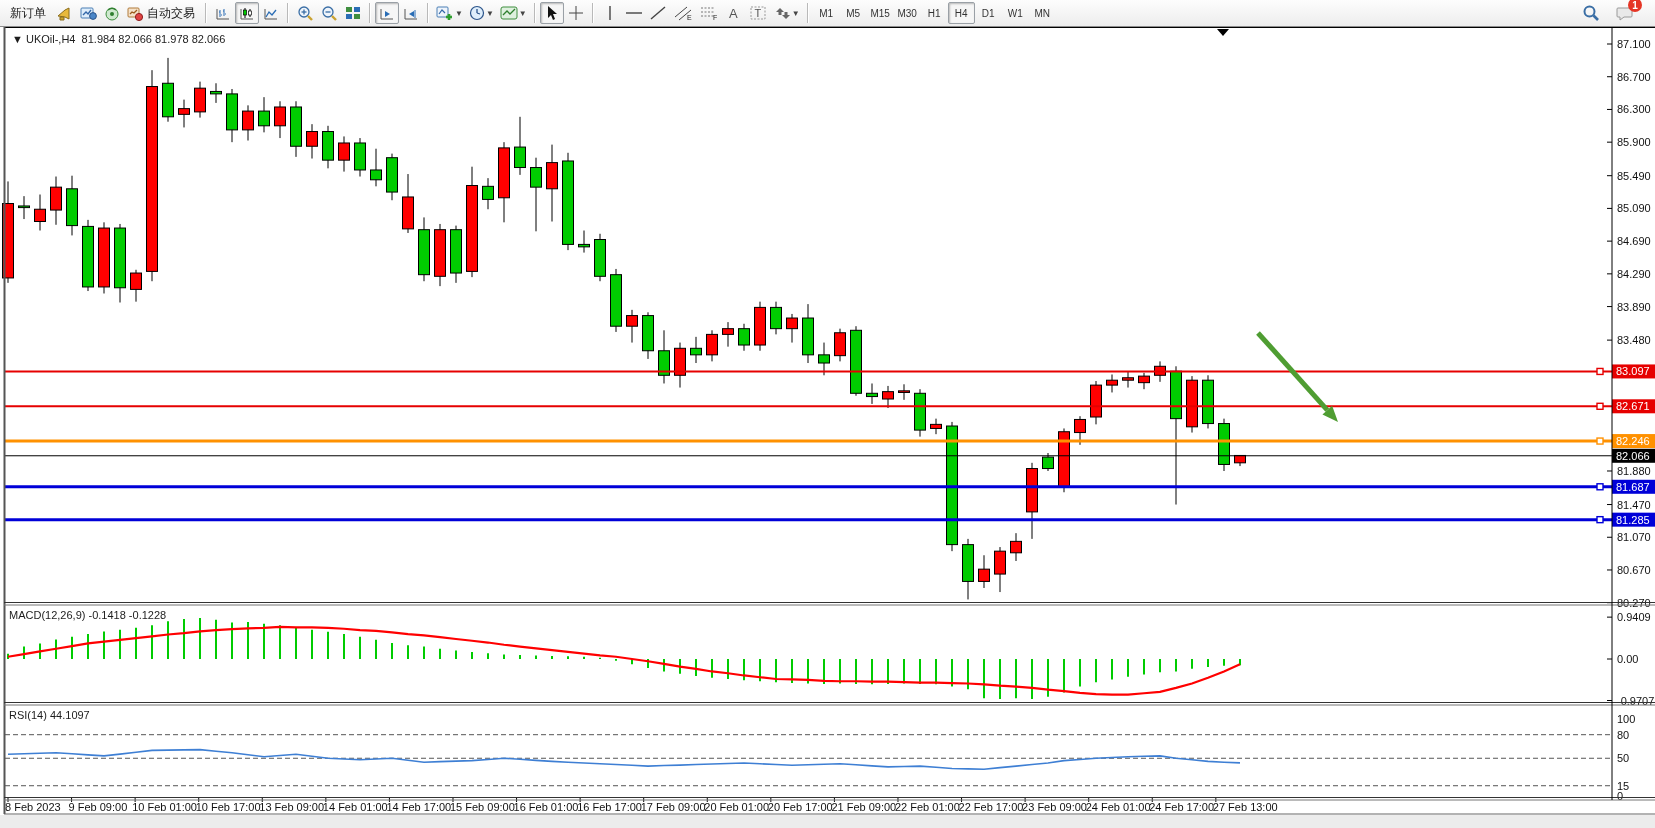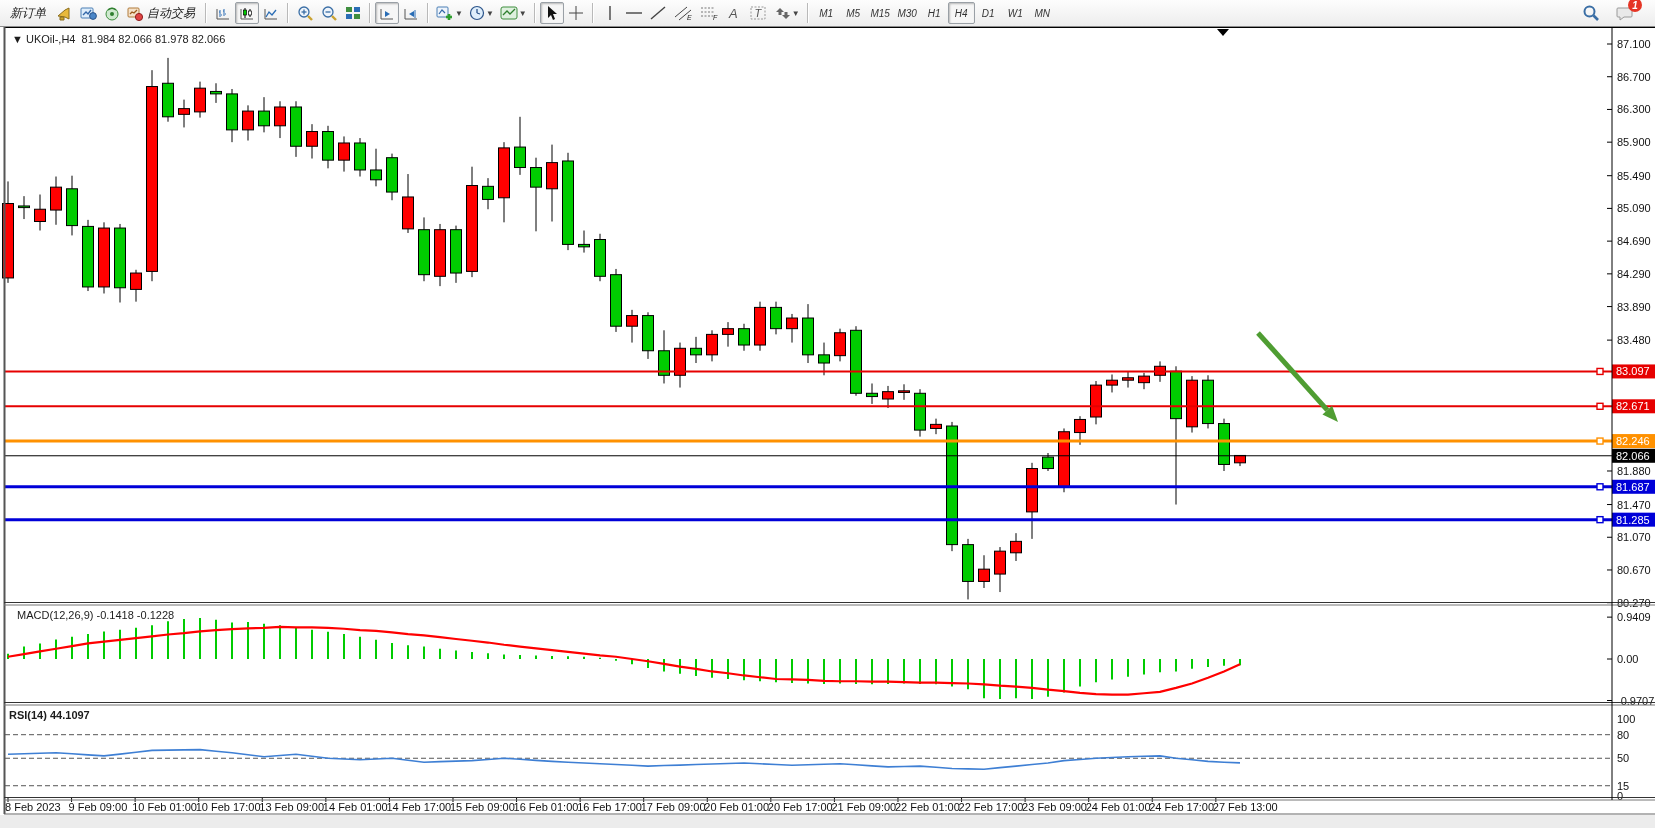--- a/index.html
+++ b/index.html
@@ -1,21 +1,21 @@
 <!DOCTYPE html>
 <html><head>
 <meta charset="utf-8">
 <style>
   * { margin:0; padding:0; box-sizing:border-box; }
   html,body { width:1655px; height:828px; font-family:"Liberation Sans",sans-serif; background:#ececec; overflow:hidden; }
   #stage { position:relative; width:1655px; height:828px; background:#ffffff; }
   
   #toolbar { position:absolute; left:0; top:0; width:1655px; height:27px;
     background:linear-gradient(#fdfdfd,#ededed); border-bottom:1px solid #8c8c8c;
-    display:flex; align-items:center; padding:0 4px; z-index:5;font-style:italic; }
+    display:flex; align-items:center; padding:0 4px; z-index:5; }
   .tbtn { height:22px; min-width:24px; display:flex; align-items:center; justify-content:center;
     border:1px solid transparent; border-radius:2px; padding:0 2px; cursor:default; }
   .tbtn.pressed { border:1px solid #9aa0a6; background:#f6f6f6; box-shadow:inset 1px 1px 2px rgba(0,0,0,.25);text-align:center; }
   .tbtn svg { display:block; }
   .tlabel { font-size:12px; color:#1a1a1a; padding:0 3px; white-space:nowrap; }
   .sep { width:0; height:20px; border-left:1px solid #b9b9b9; border-right:1px solid #ffffff; margin:0 4px; }
   .caret { font-size:8px; color:#444; margin-left:1px; }
   .tf { font-size:10px; color:#333; min-width:27px; }
   .badge { position:absolute; right:-6px; top:-5px; width:14px; height:14px; background:#e53525;
     border-radius:50%; color:#fff; font-size:10px; font-weight:bold; display:flex; align-items:center; justify-content:center; }
@@ -608,15 +608,15 @@
       <line x1="4" y1="800" x2="1655" y2="800" stroke="#777"></line>
       <line x1="1612" y1="28" x2="1612" y2="800" stroke="#000"></line>
       <line x1="4" y1="814" x2="1655" y2="814" stroke="#666"></line>
       <rect x="0" y="815" width="1655" height="13" fill="#ececec"></rect>
       <polygon points="1217,29 1229,29 1223,36" fill="#000"></polygon>
       <line x1="1258" y1="333" x2="1327.303953131366" y2="410.1006478586445" stroke="#4f9d32" stroke-width="5"></line>
       <polygon points="1338,422 1322.4698413239403,414.4459168990271 1332.1380649387916,405.7553788182619" fill="#4f9d32"></polygon>
     </svg>
 
   <div class="ovl" style="left:12px; top:33px;"><span>▼</span> <span>UKOil-,H4</span>  <span>81.984 82.066 81.978 82.066</span></div>
-  <div class="ovl" style="left:9px; top:609px; font-size:11px;margin-left:8px;"><span>MACD(12,26,9)</span> <span>-0.1418 -0.1228</span></div>
-  <div class="ovl" style="left:9px; top:709px; font-size:11px;font-weight:bold;"><span>RSI(14)</span> <span>44.1097</span></div>
+  <div class="ovl" style="left:9px; top:609px; font-size:11px;"><span>MACD(12,26,9)</span> <span>-0.1418 -0.1228</span></div>
+  <div class="ovl" style="left:9px; top:709px; font-size:11px;"><span>RSI(14)</span> <span>44.1097</span></div>
 </div>
 
 </body></html>

